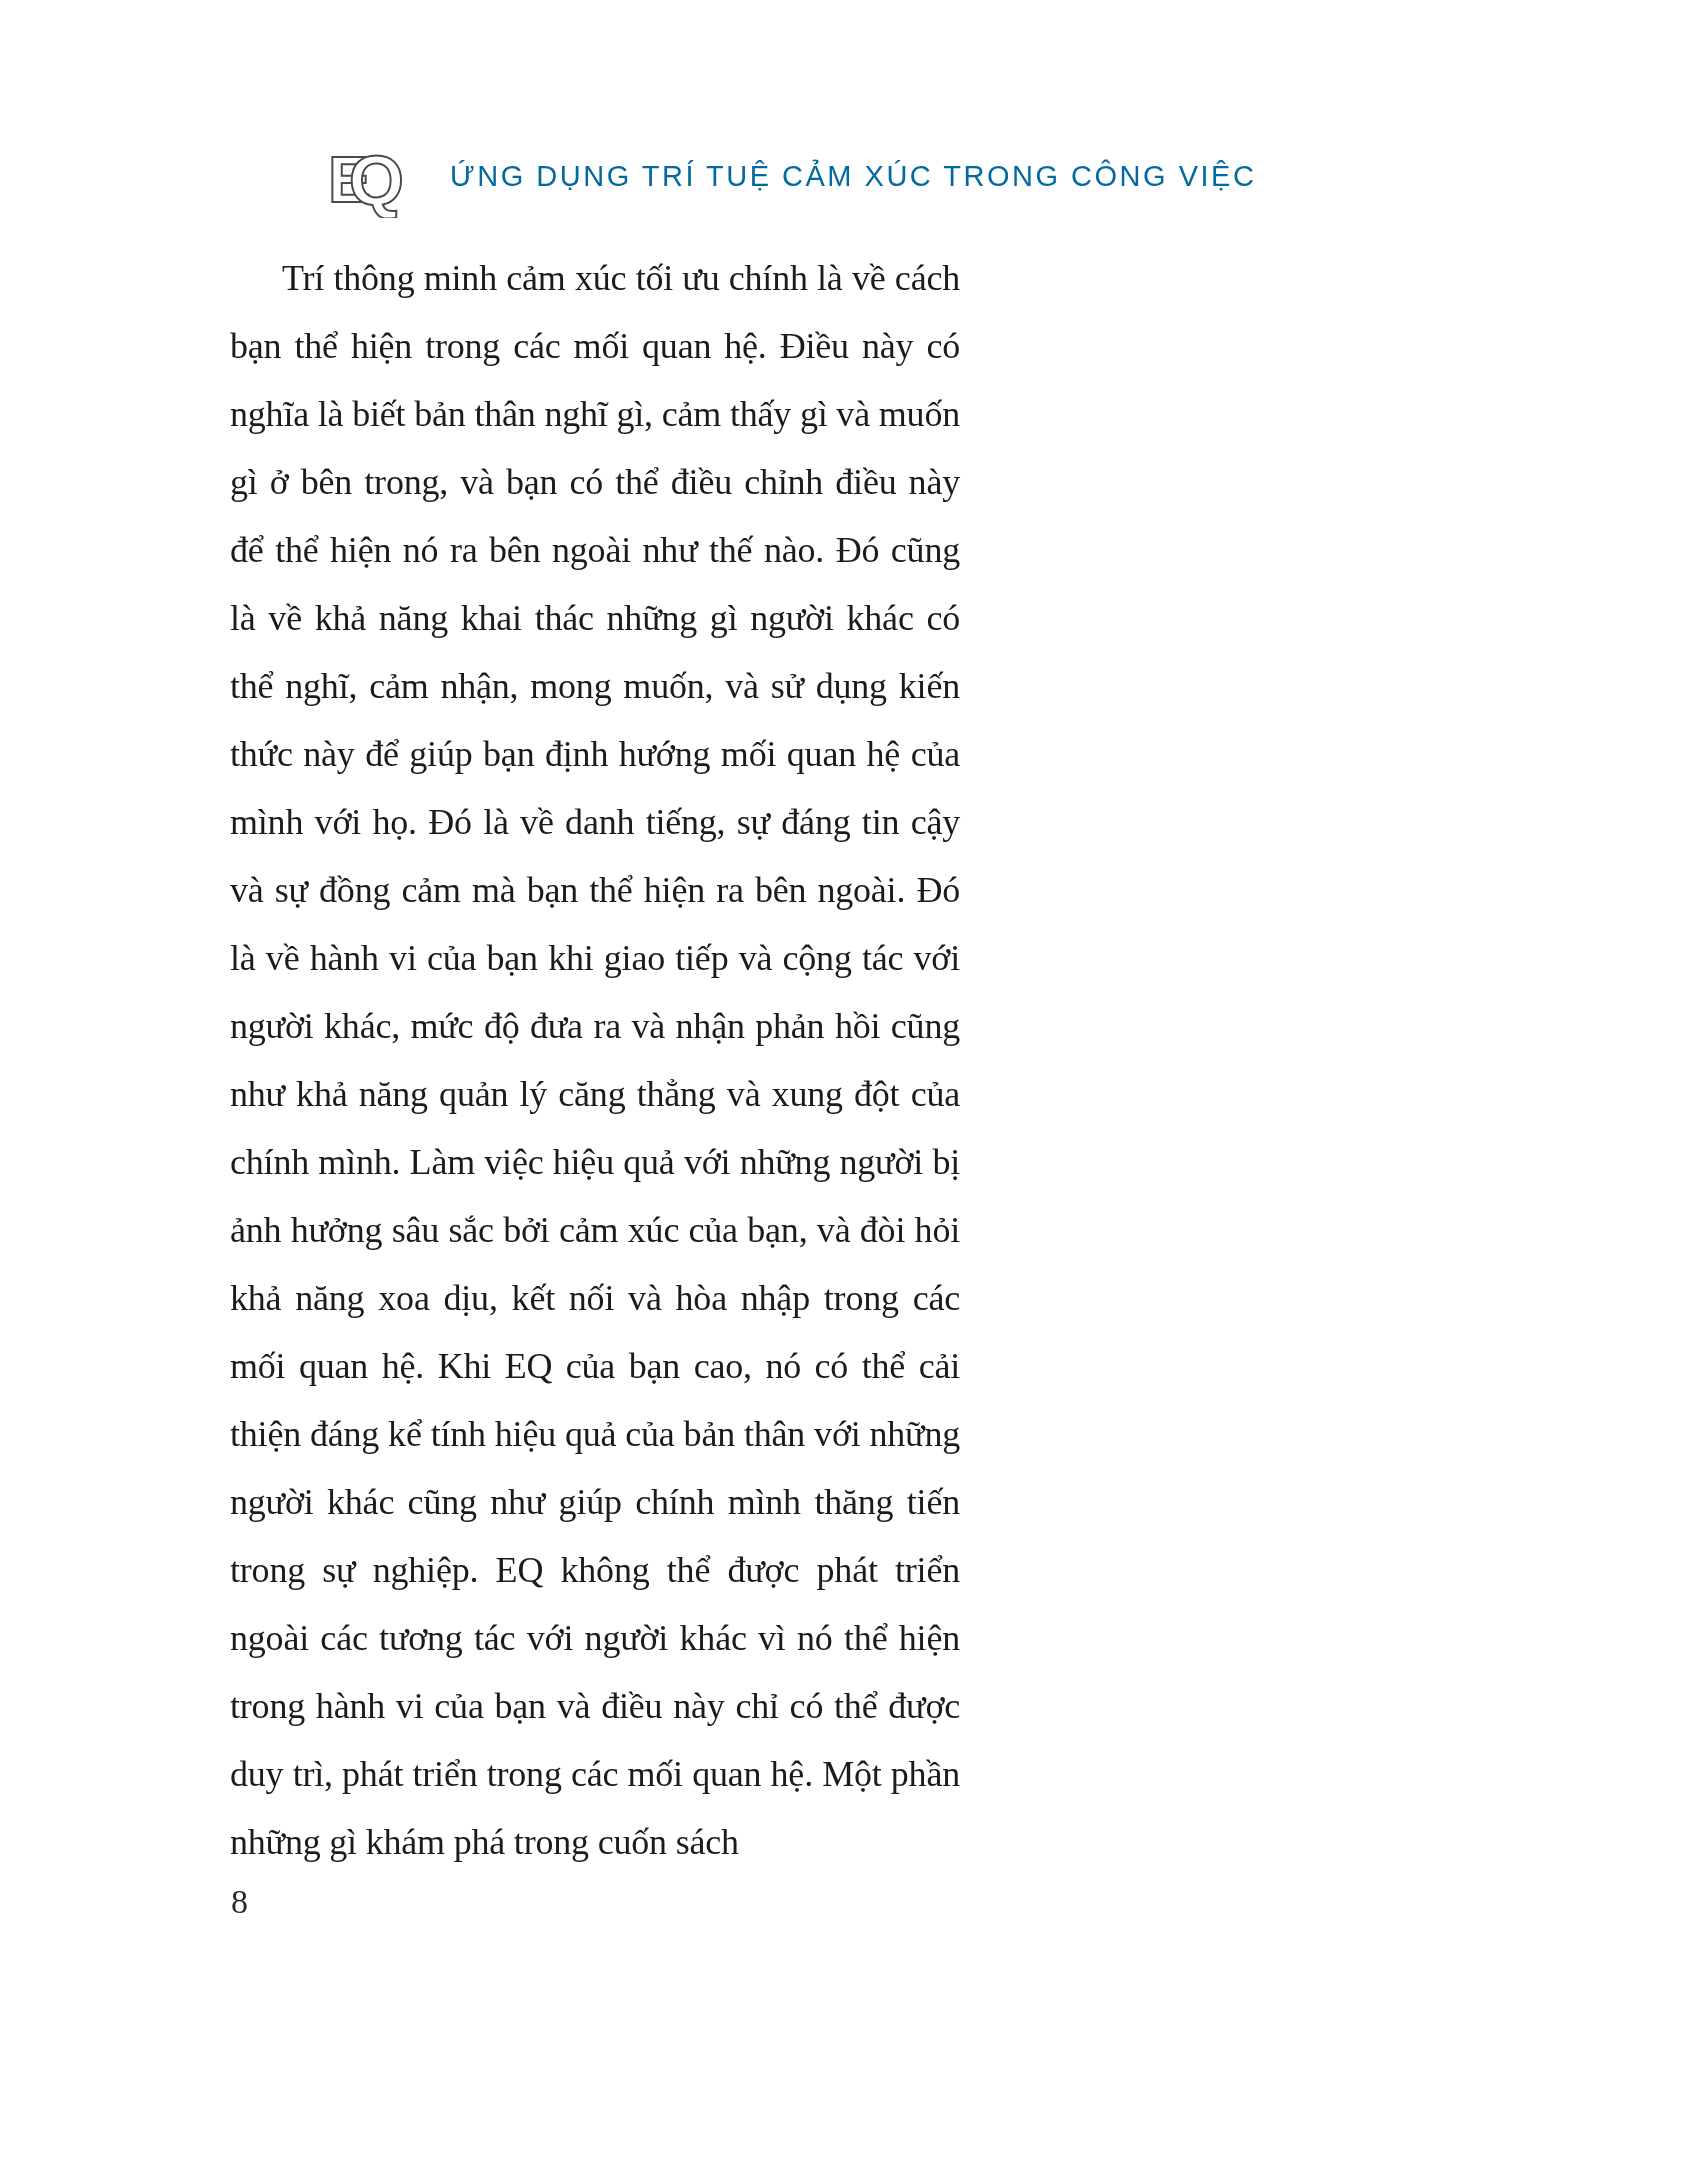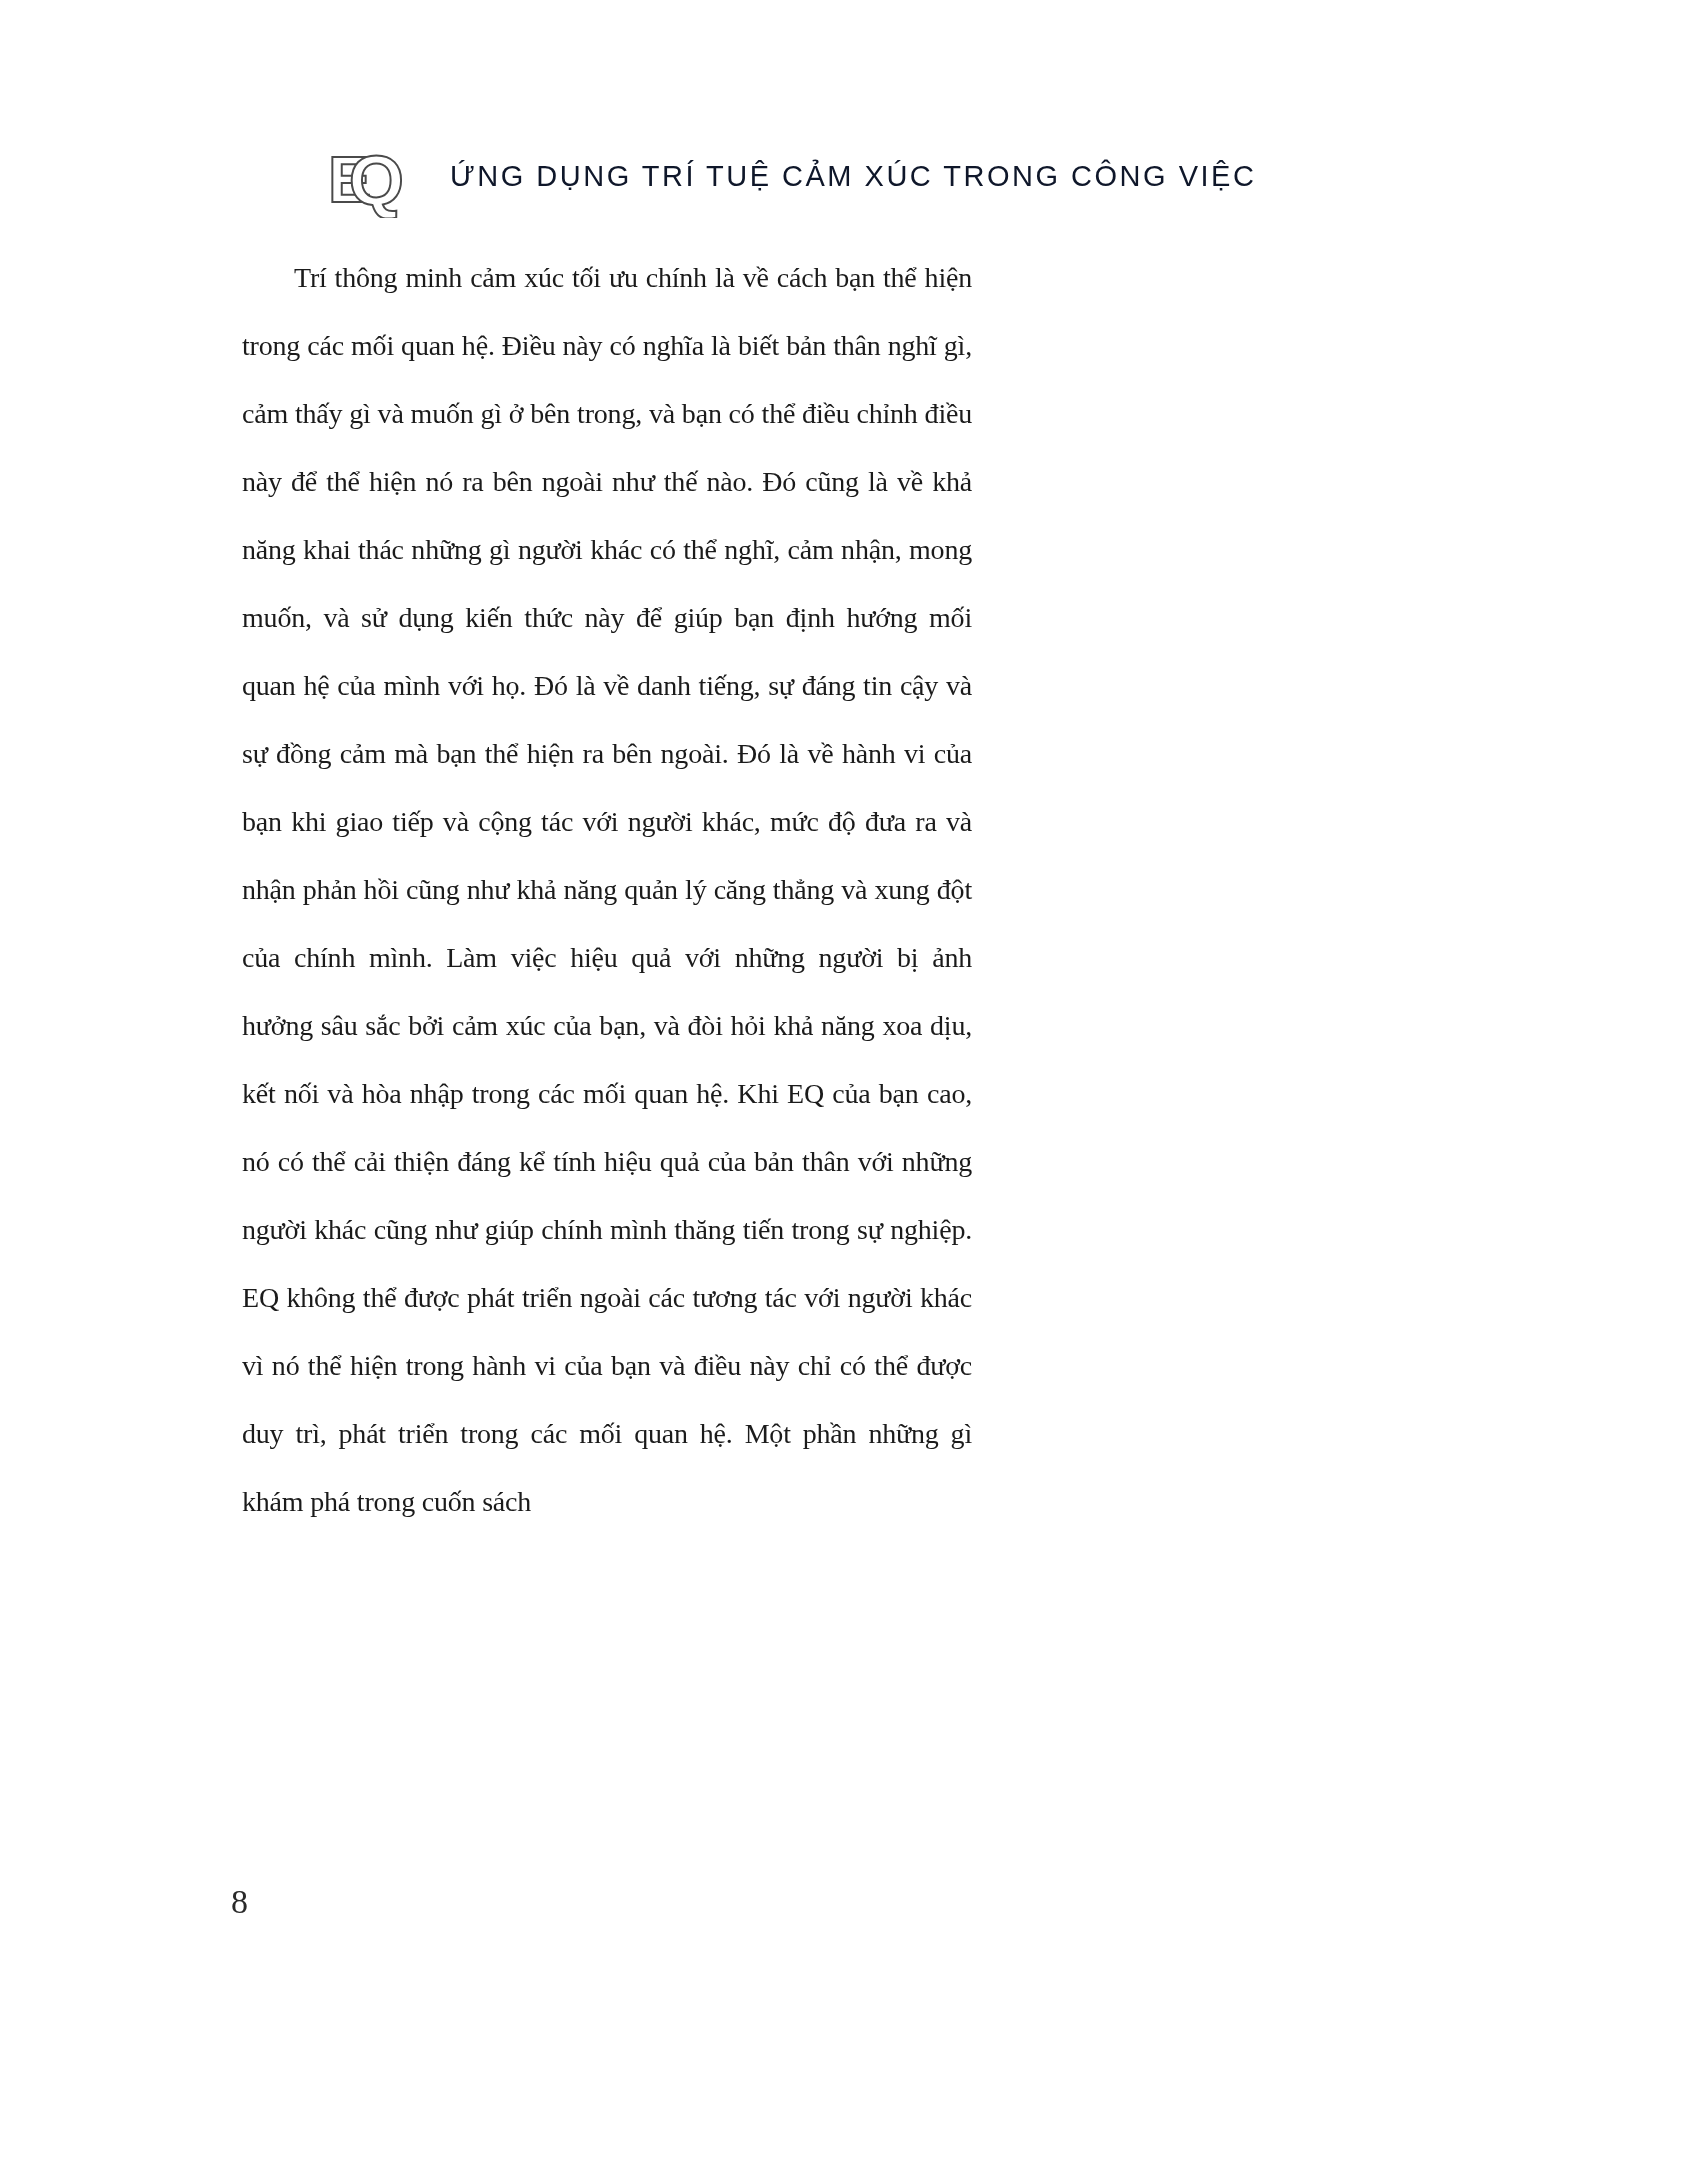--- a/index.html
+++ b/index.html
@@ -34,39 +34,38 @@
     display: block;
   }
   .logo-svg text {
     font-family: "Liberation Sans", sans-serif;
     font-weight: 600;
   }
   .header-title {
     font-family: "Liberation Sans", sans-serif;
     font-size: 29px;
     letter-spacing: 2.5px;
-    color: #0f172a;
+    color: #0369a1;
     white-space: nowrap;
     padding-bottom: 4px;
   }
 
   
   .body-paragraph {
     position: absolute;
     top: 244px;
     left: 230px;
     width: 730px;
-    font-size: 28px;
+    font-size: 36px;
     line-height: 68px;
     letter-spacing: -0.2px;
     text-align: justify;
     text-indent: 52px;
     color: #1b1b1b;
     hyphens: none;
-    margin-left: 12px;
   }
 
   
   .page-number {
     position: absolute;
     top: 1883px;
     left: 231px;
     font-size: 34px;
     color: #2a2a2a;
   }

